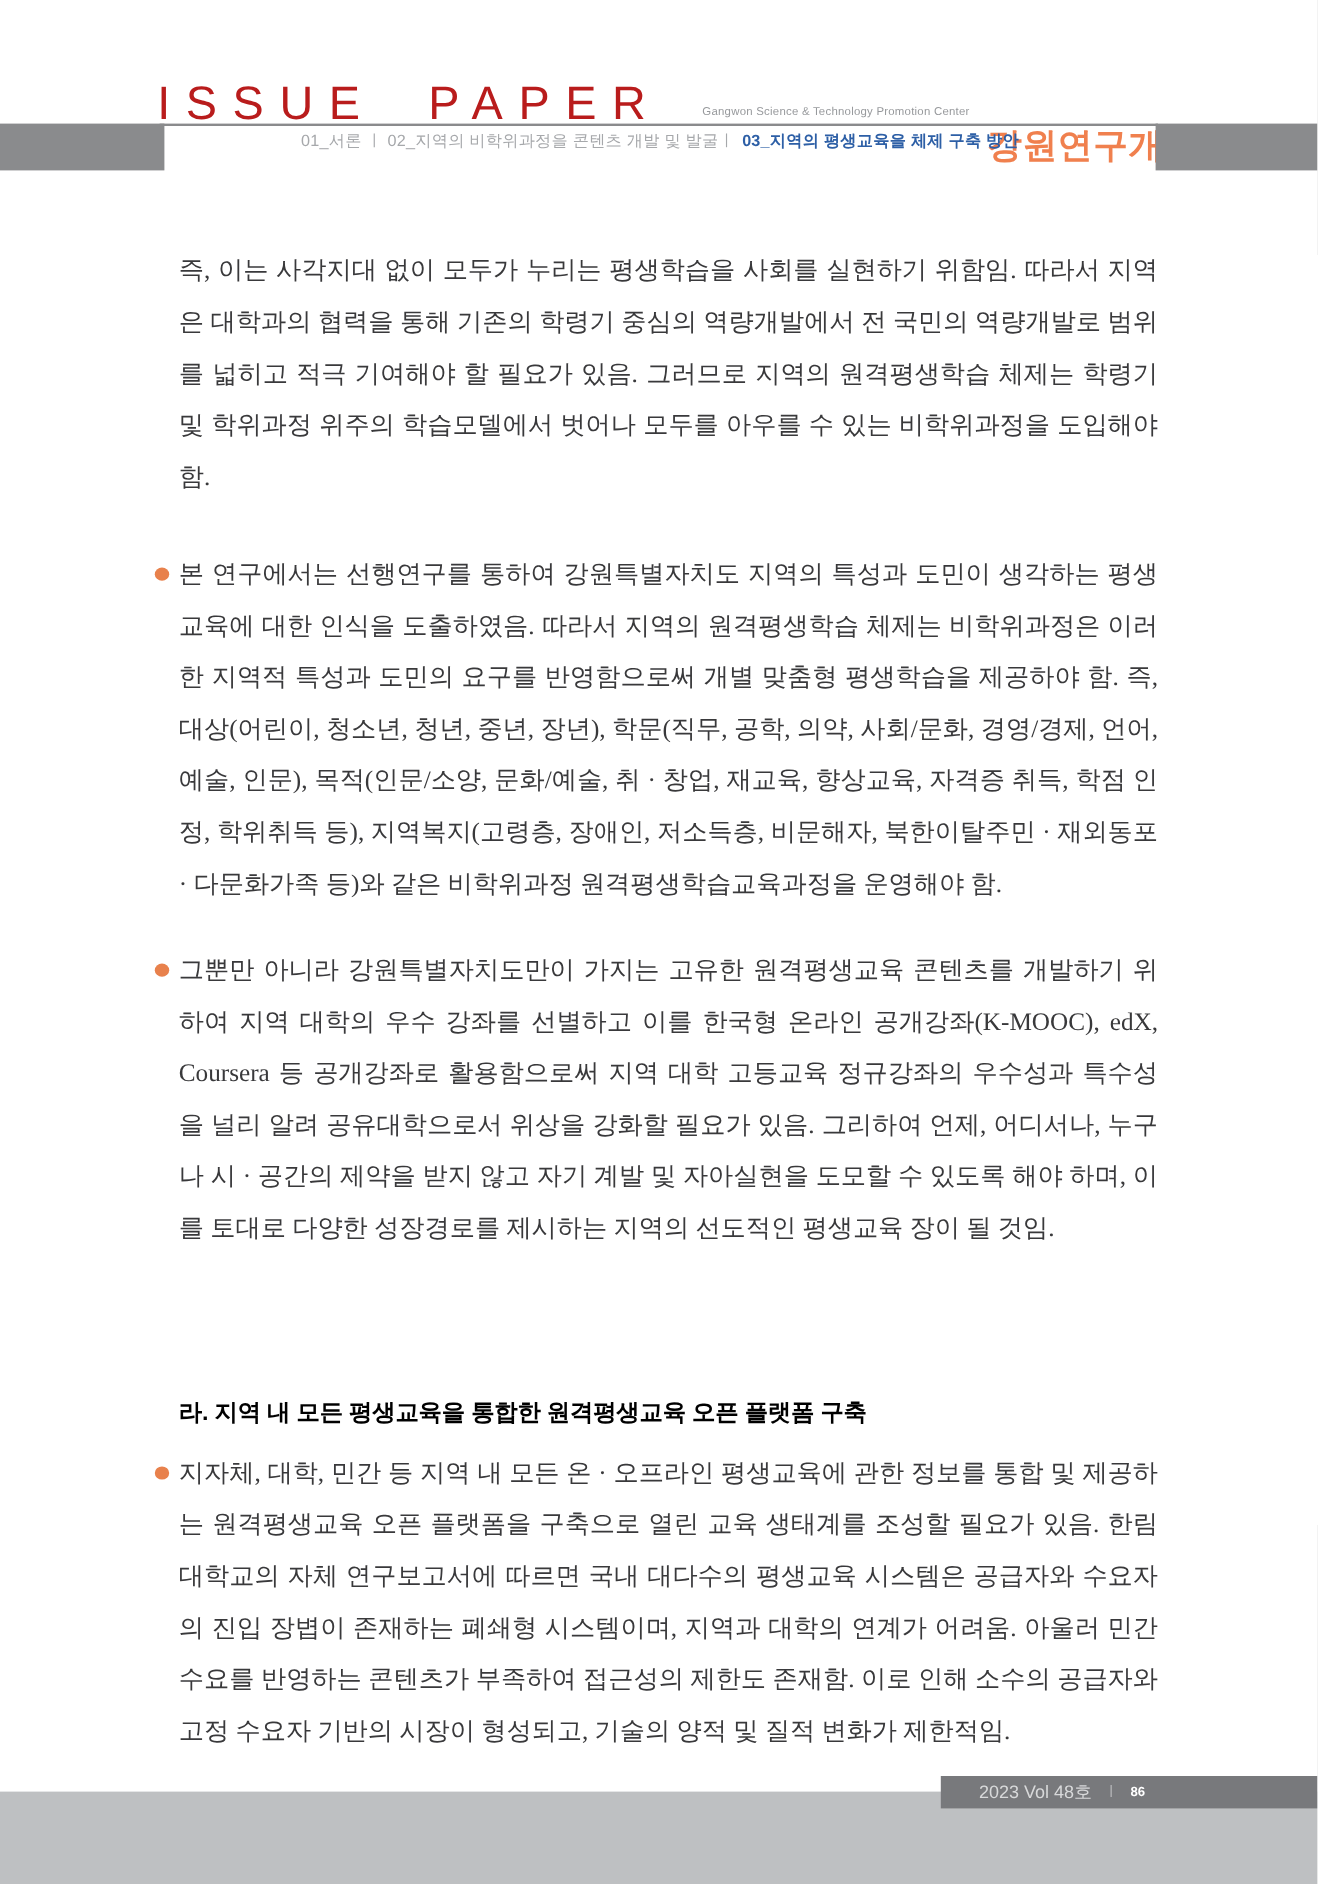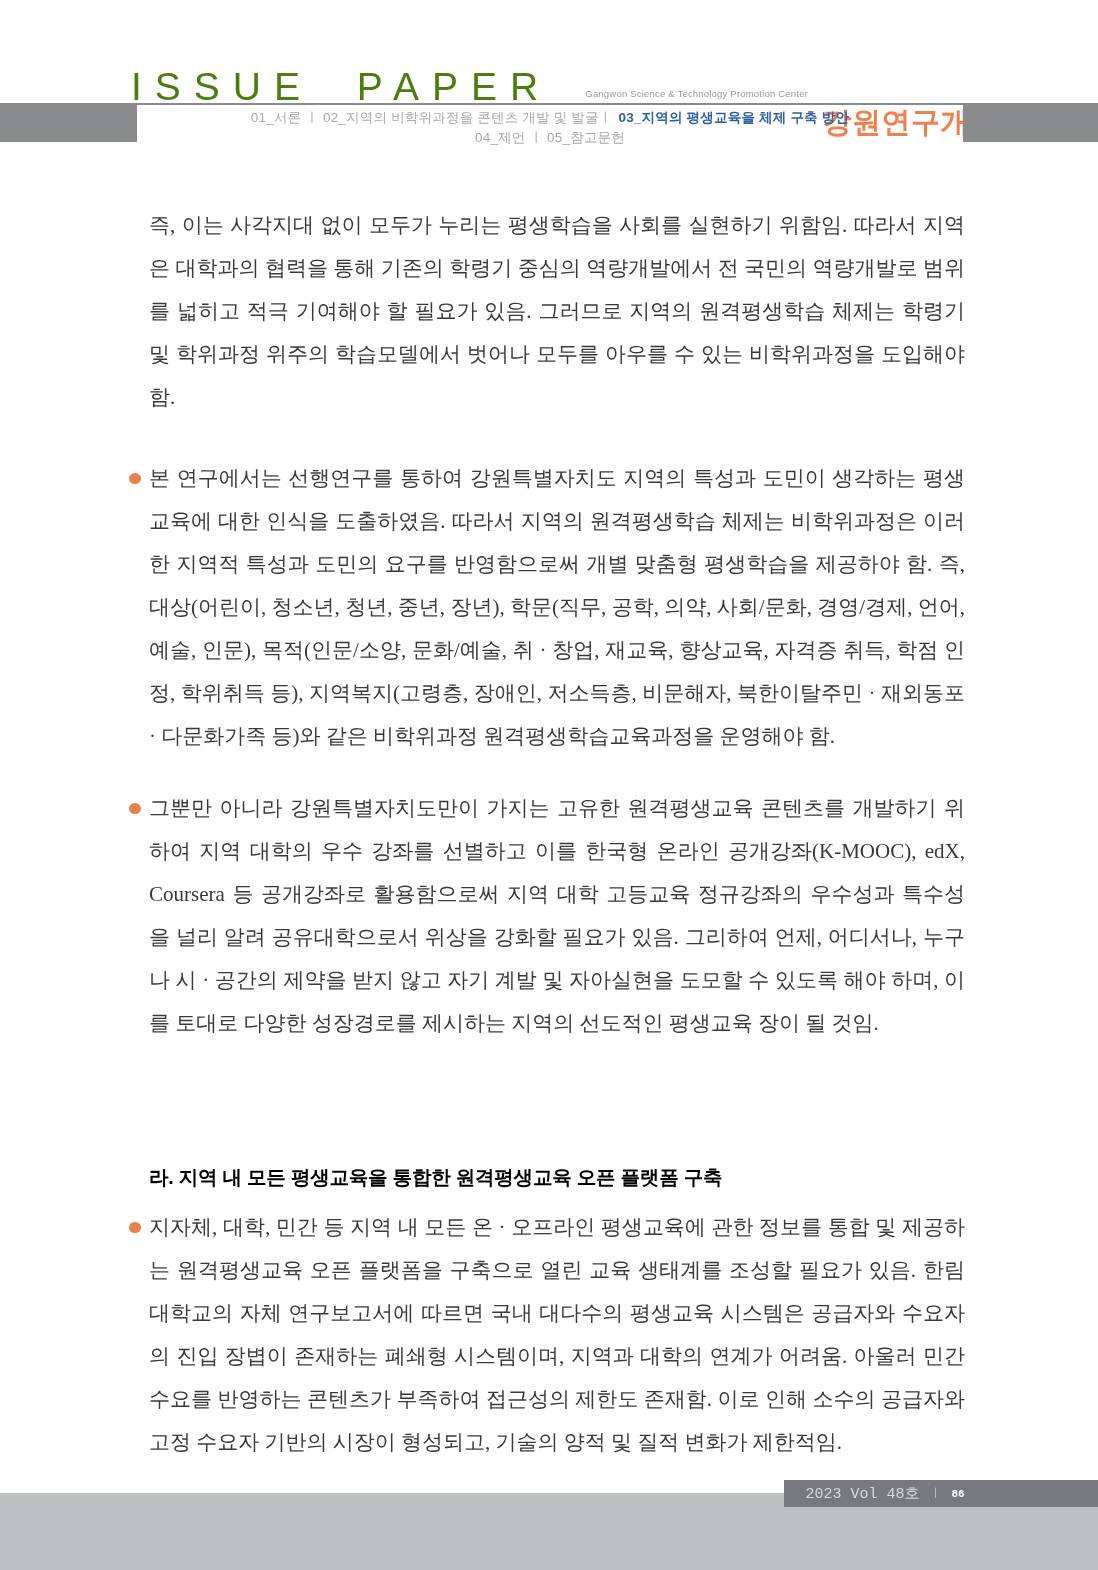--- a/index.html
+++ b/index.html
@@ -18,21 +18,21 @@
   .issue-title {
     position: absolute;
     left: 131px;
     top: 70px;
     font-family: "Liberation Sans", sans-serif;
     font-size: 39px;
     line-height: 34px;
     font-weight: 500;
     letter-spacing: 13px;
     word-spacing: 20px;
-    color: #4d7c0f;
+    color: #b91c1c;
     white-space: nowrap;
   }
   .center-en {
     position: absolute;
     right: 290px;
     top: 88px;
     font-size: 9.5px;
     color: #97999c;
     letter-spacing: 0.2px;
     white-space: nowrap;
@@ -122,21 +122,21 @@
     position: absolute;
     left: 784px;
     top: 1480px;
     width: 314px;
     height: 27px;
     background: #78797c;
     display: flex;
     align-items: center;
     justify-content: center;
     padding-right: 112px;
-    font-family: Liberation Mono, monospace;
+    font-family: Liberation Sans, sans-serif;
     font-size: 15px;
     color: #d8d9da;
     white-space: nowrap;
   }
   .footer-bar .sep { margin: 0 10px; font-size: 12px; color: #c3c4c6; }
   .footer-bar .page-num { font-weight: 700; font-size: 11px; color: #ffffff; }
 </style>
 </head>
 <body>
 
@@ -147,21 +147,20 @@
   <div class="center-kr">강원연구개발지원단</div>
 
   <div class="header-rule"></div>
   <div class="header-block left"></div>
   <div class="header-block right"></div>
 
   <div class="header-nav">
     <div>
       <span>01_서론  ㅣ  02_지역의 비학위과정을 콘텐츠 개발 및 발굴ㅣ</span><span class="nav-current">03_지역의 평생교육을 체제 구축 방안</span>
     </div>
-    <div>04_제언  ㅣ  05_참고문헌</div>
   </div>
 
   <div class="body-col">
 
     <div class="para p1">즉, 이는 사각지대 없이 모두가 누리는 평생학습을 사회를 실현하기 위함임. 따라서 지역은 대학과의 협력을 통해 기존의 학령기 중심의 역량개발에서 전 국민의 역량개발로 범위를 넓히고 적극 기여해야 할 필요가 있음. 그러므로 지역의 원격평생학습 체제는 학령기 및 학위과정 위주의 학습모델에서 벗어나 모두를 아우를 수 있는 비학위과정을 도입해야 함.</div>
 
     <div class="para bulleted p2">
       <span class="bullet-dot"></span>
       <span>본 연구에서는 선행연구를 통하여 강원특별자치도 지역의 특성과 도민이 생각하는 평생교육에 대한 인식을 도출하였음. 따라서 지역의 원격평생학습 체제는 비학위과정은 이러한 지역적 특성과 도민의 요구를 반영함으로써 개별 맞춤형 평생학습을 제공하야 함. 즉, 대상(어린이, 청소년, 청년, 중년, 장년), 학문(직무, 공학, 의약, 사회/문화, 경영/경제, 언어, 예술, 인문), 목적(인문/소양, 문화/예술, 취 · 창업, 재교육, 향상교육, 자격증 취득, 학점 인정, 학위취득 등), 지역복지(고령층, 장애인, 저소득층, 비문해자, 북한이탈주민 · 재외동포 · 다문화가족 등)와 같은 비학위과정 원격평생학습교육과정을 운영해야 함.</span>
     </div>

